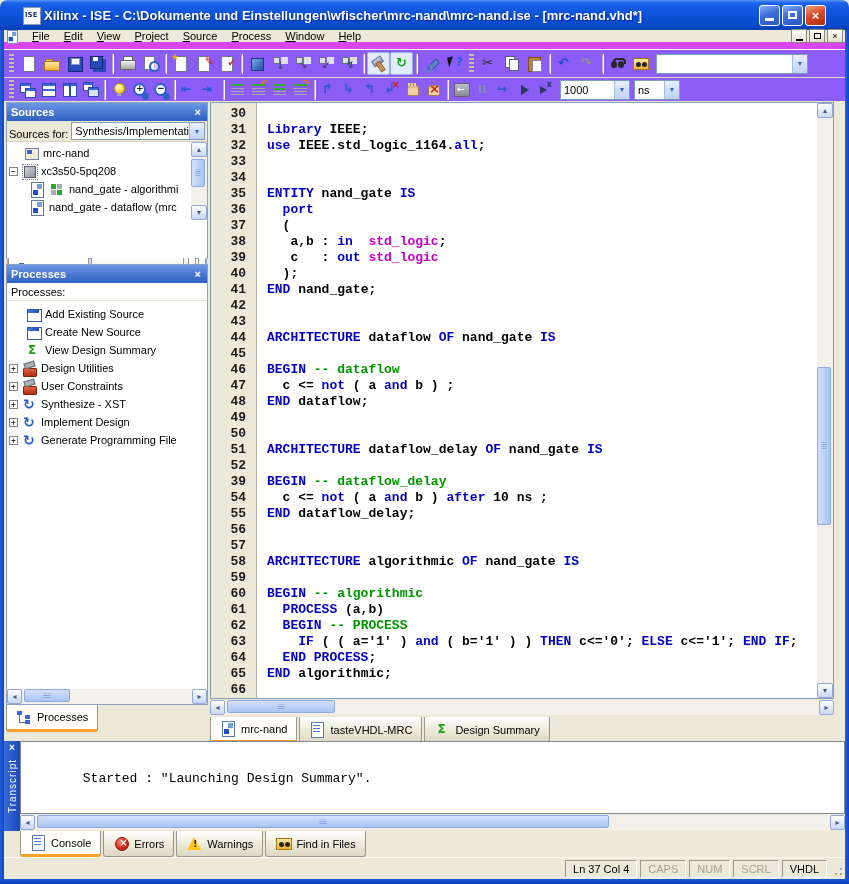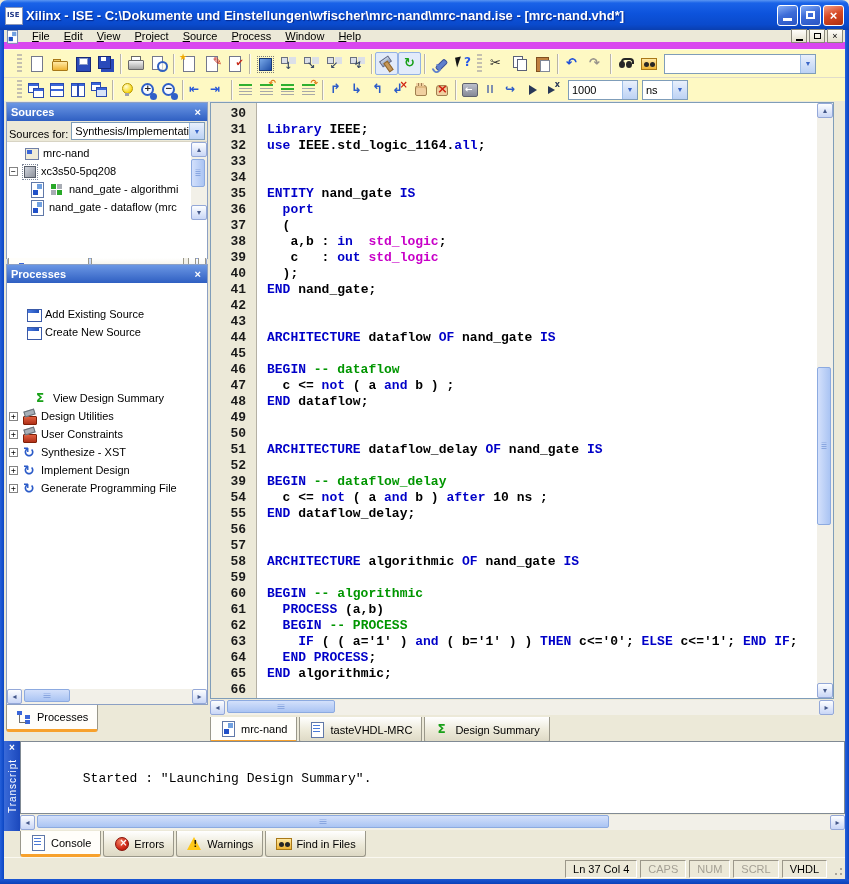--- a/index.html
+++ b/index.html
@@ -3,37 +3,37 @@
 <meta charset="utf-8">
 <style>
 *{margin:0;padding:0;box-sizing:border-box}
 html,body{width:849px;height:884px}
 body{position:relative;font-family:"Liberation Sans",sans-serif;font-size:11px;background:#ECE9D8;overflow:hidden}
 .app{position:absolute;inset:0}
 
 
 .titlebar{position:absolute;left:0;top:0;width:849px;height:30px;border-radius:7px 7px 0 0;
  background:linear-gradient(180deg,#5A96F2 0%,#1A63E8 10%,#0D53DC 45%,#0A4ACC 82%,#0A3FB0 100%);
- display:flex;align-items:center;padding:0 5px;color:#fff}
+ display:flex;align-items:center;padding:0 23px;color:#fff}
 .title-text{flex:1;font-weight:bold;font-size:13px;white-space:nowrap;overflow:hidden;text-shadow:1px 1px 1px #03278C;margin-left:4px}
 .cap-btn{width:21px;height:21px;margin-left:2px;border:1px solid #fff;border-radius:3px;flex:none;
  background:linear-gradient(160deg,#86AEF6,#3D6CD8 45%,#2A55C4);display:flex;align-items:center;justify-content:center;color:#fff}
 .cap-btn.close{background:linear-gradient(160deg,#F49E86,#D84A26 45%,#AE2E0E);font-size:13px;font-weight:bold}
 .g-bar{width:9px;height:3px;background:#fff;margin-top:9px}
 .g-box{width:9px;height:8px;border:2px solid #fff}
 .menubar{position:absolute;left:4px;right:4px;top:30px;height:19px;background:#ECE9D8;display:flex;align-items:center;border-bottom:7px solid #d946ef}
 .menu-items{display:flex;margin-left:4px}
 .menu-item{padding:1px 7px;cursor:default}
 .mdi-btns{margin-left:auto;display:flex;align-items:center;padding-right:2px}
 .mdi-btn{width:16px;height:14px;margin-left:2px;border:1px solid #8A887C;background:linear-gradient(#FFFEFA,#E4E0CC);display:flex;align-items:center;justify-content:center;font-size:9px;color:#000}
 .g-bar-s{width:7px;height:2px;background:#000;margin-top:7px}
 .g-box-s{width:7px;height:6px;border:1px solid #000}
 
 
-.toolbar{position:absolute;left:4px;right:4px;background:#fef9c3;display:flex;align-items:center;padding-left:10px;border-top:1px solid #FAF8F0}
+.toolbar{position:absolute;left:4px;right:4px;background:#8b5cf6;display:flex;align-items:center;padding-left:2px;border-top:1px solid #FAF8F0}
 .tb1{top:49px;height:28px}
 .tb2{top:77px;height:24px;border-top:1px solid #E0DCCA}
 .tb-btn{width:23px;height:23px;display:flex;align-items:center;justify-content:center;border:1px solid transparent;border-radius:2px;flex:none}
 .tb2 .tb-btn{width:21px;height:21px}
 .tb-btn.boxed{border-color:#94B2E4;background:#E2EBFA}
 .tb-sep{width:1px;height:20px;background:#B8B4A6;margin:0 3px;box-shadow:1px 0 0 #FCFAF2;flex:none}
 .tb-grip{width:5px;height:20px;margin:0 3px;background:repeating-linear-gradient(180deg,#C4C0B0 0 2px,transparent 2px 4px);flex:none}
 .tb-combo{height:20px;border:1px solid #7F9DB9;background:#fff;display:flex;align-items:center;margin-left:4px;flex:none;overflow:hidden}
 .combo-value{padding-left:3px;flex:1;white-space:nowrap;overflow:hidden}
 .combo-arrow{width:15px;height:100%;flex:none;background:linear-gradient(#E9F0FC,#BCD2F4);border-left:1px solid #9DBEE8;display:flex;align-items:center;justify-content:center;color:#3A66C8;font-size:7px}
@@ -514,32 +514,35 @@
           <span class="tab-scroll-btn disabled">◂</span>
           <span class="tab-scroll-btn">▸</span>
         </div>
     </div>
 
     <div class="panel processes-panel">
       <div class="panel-title">
         <span>Processes</span>
         <span class="pclose">×</span>
       </div>
+      <div class="proc-label">
+        <span>Processes:</span>
+      </div>
       <div class="proc-tree">
           <div class="tree-row" style="padding-left: 2px;">
             <span class="spacer13"></span>
             <span class="ic ic-add-source-icon"></span>
             <span class="tree-label">Add Existing Source</span>
           </div>
           <div class="tree-row" style="padding-left: 2px;">
             <span class="spacer13"></span>
             <span class="ic ic-new-source-window-icon"></span>
             <span class="tree-label">Create New Source</span>
           </div>
-          <div class="tree-row" style="padding-left: 10px; margin-top: 48px;">
+          <div class="tree-row" style="padding-left: 2px;">
             <span class="spacer13"></span>
             <span class="ic ic-design-summary-icon"></span>
             <span class="tree-label">View Design Summary</span>
           </div>
           <div class="tree-row" style="padding-left: 2px;">
             <span class="expander">+</span>
             <span class="ic ic-design-utilities-icon"></span>
             <span class="tree-label">Design Utilities</span>
           </div>
           <div class="tree-row" style="padding-left: 2px;">

